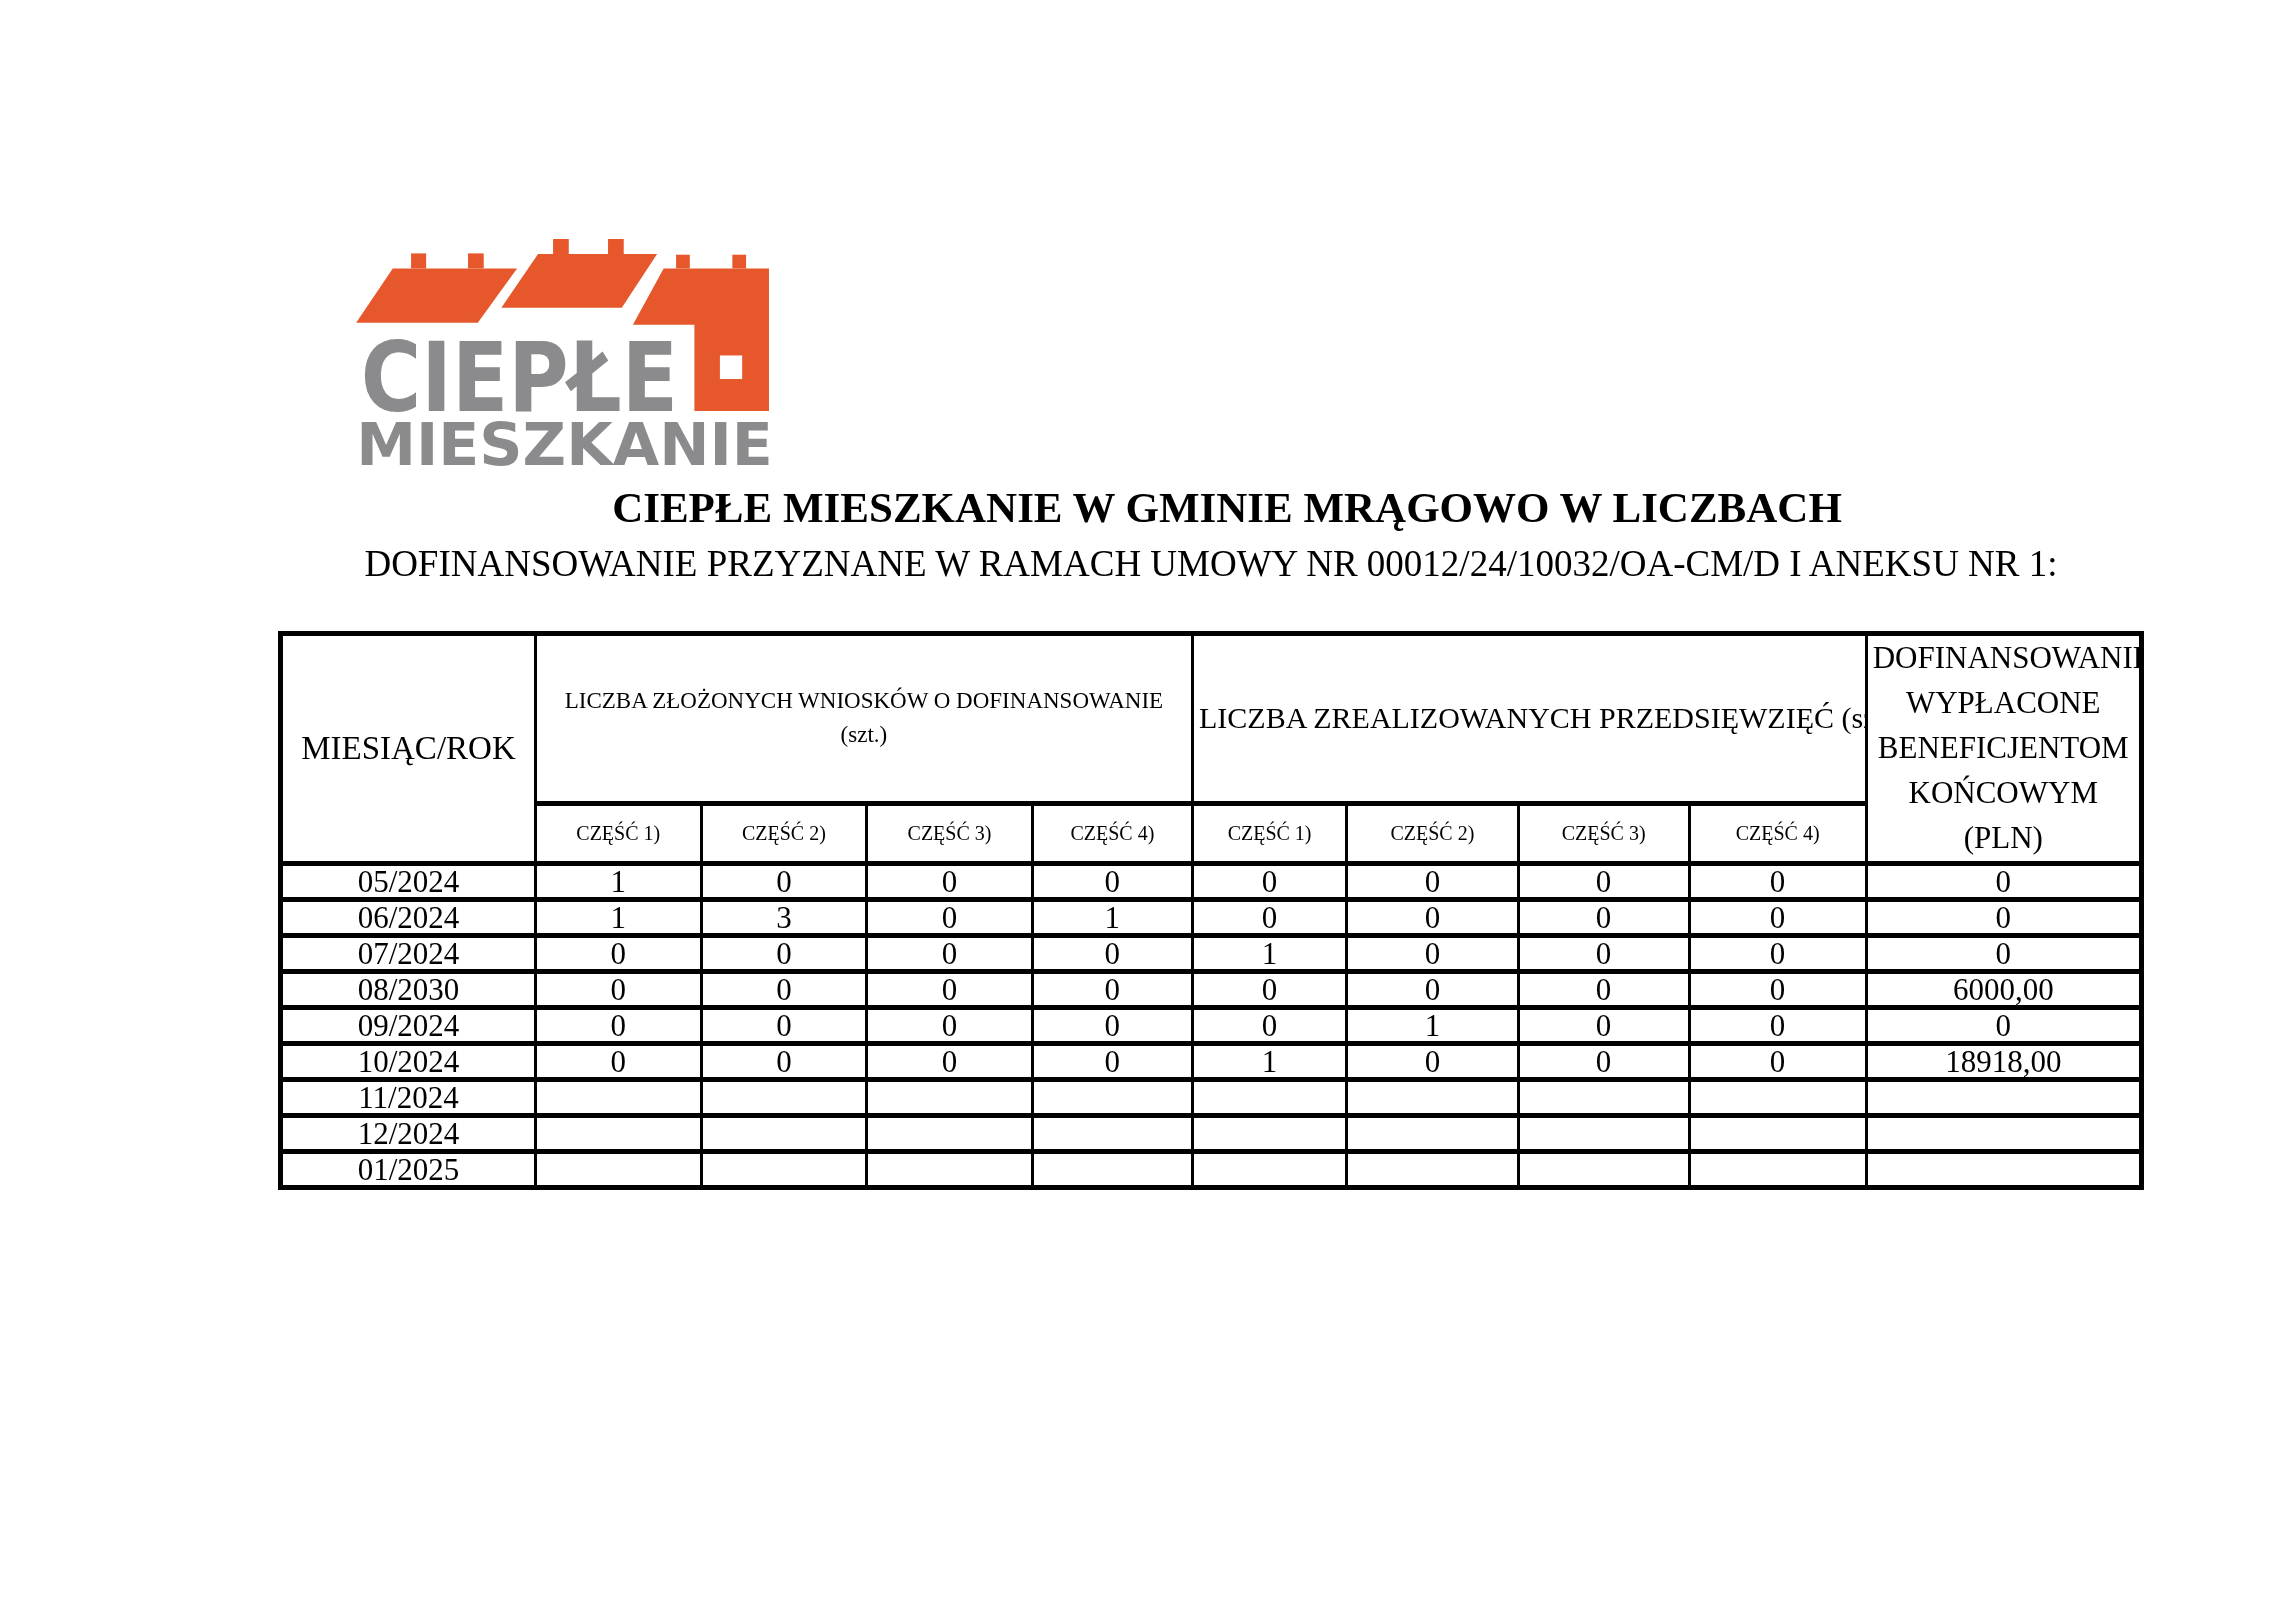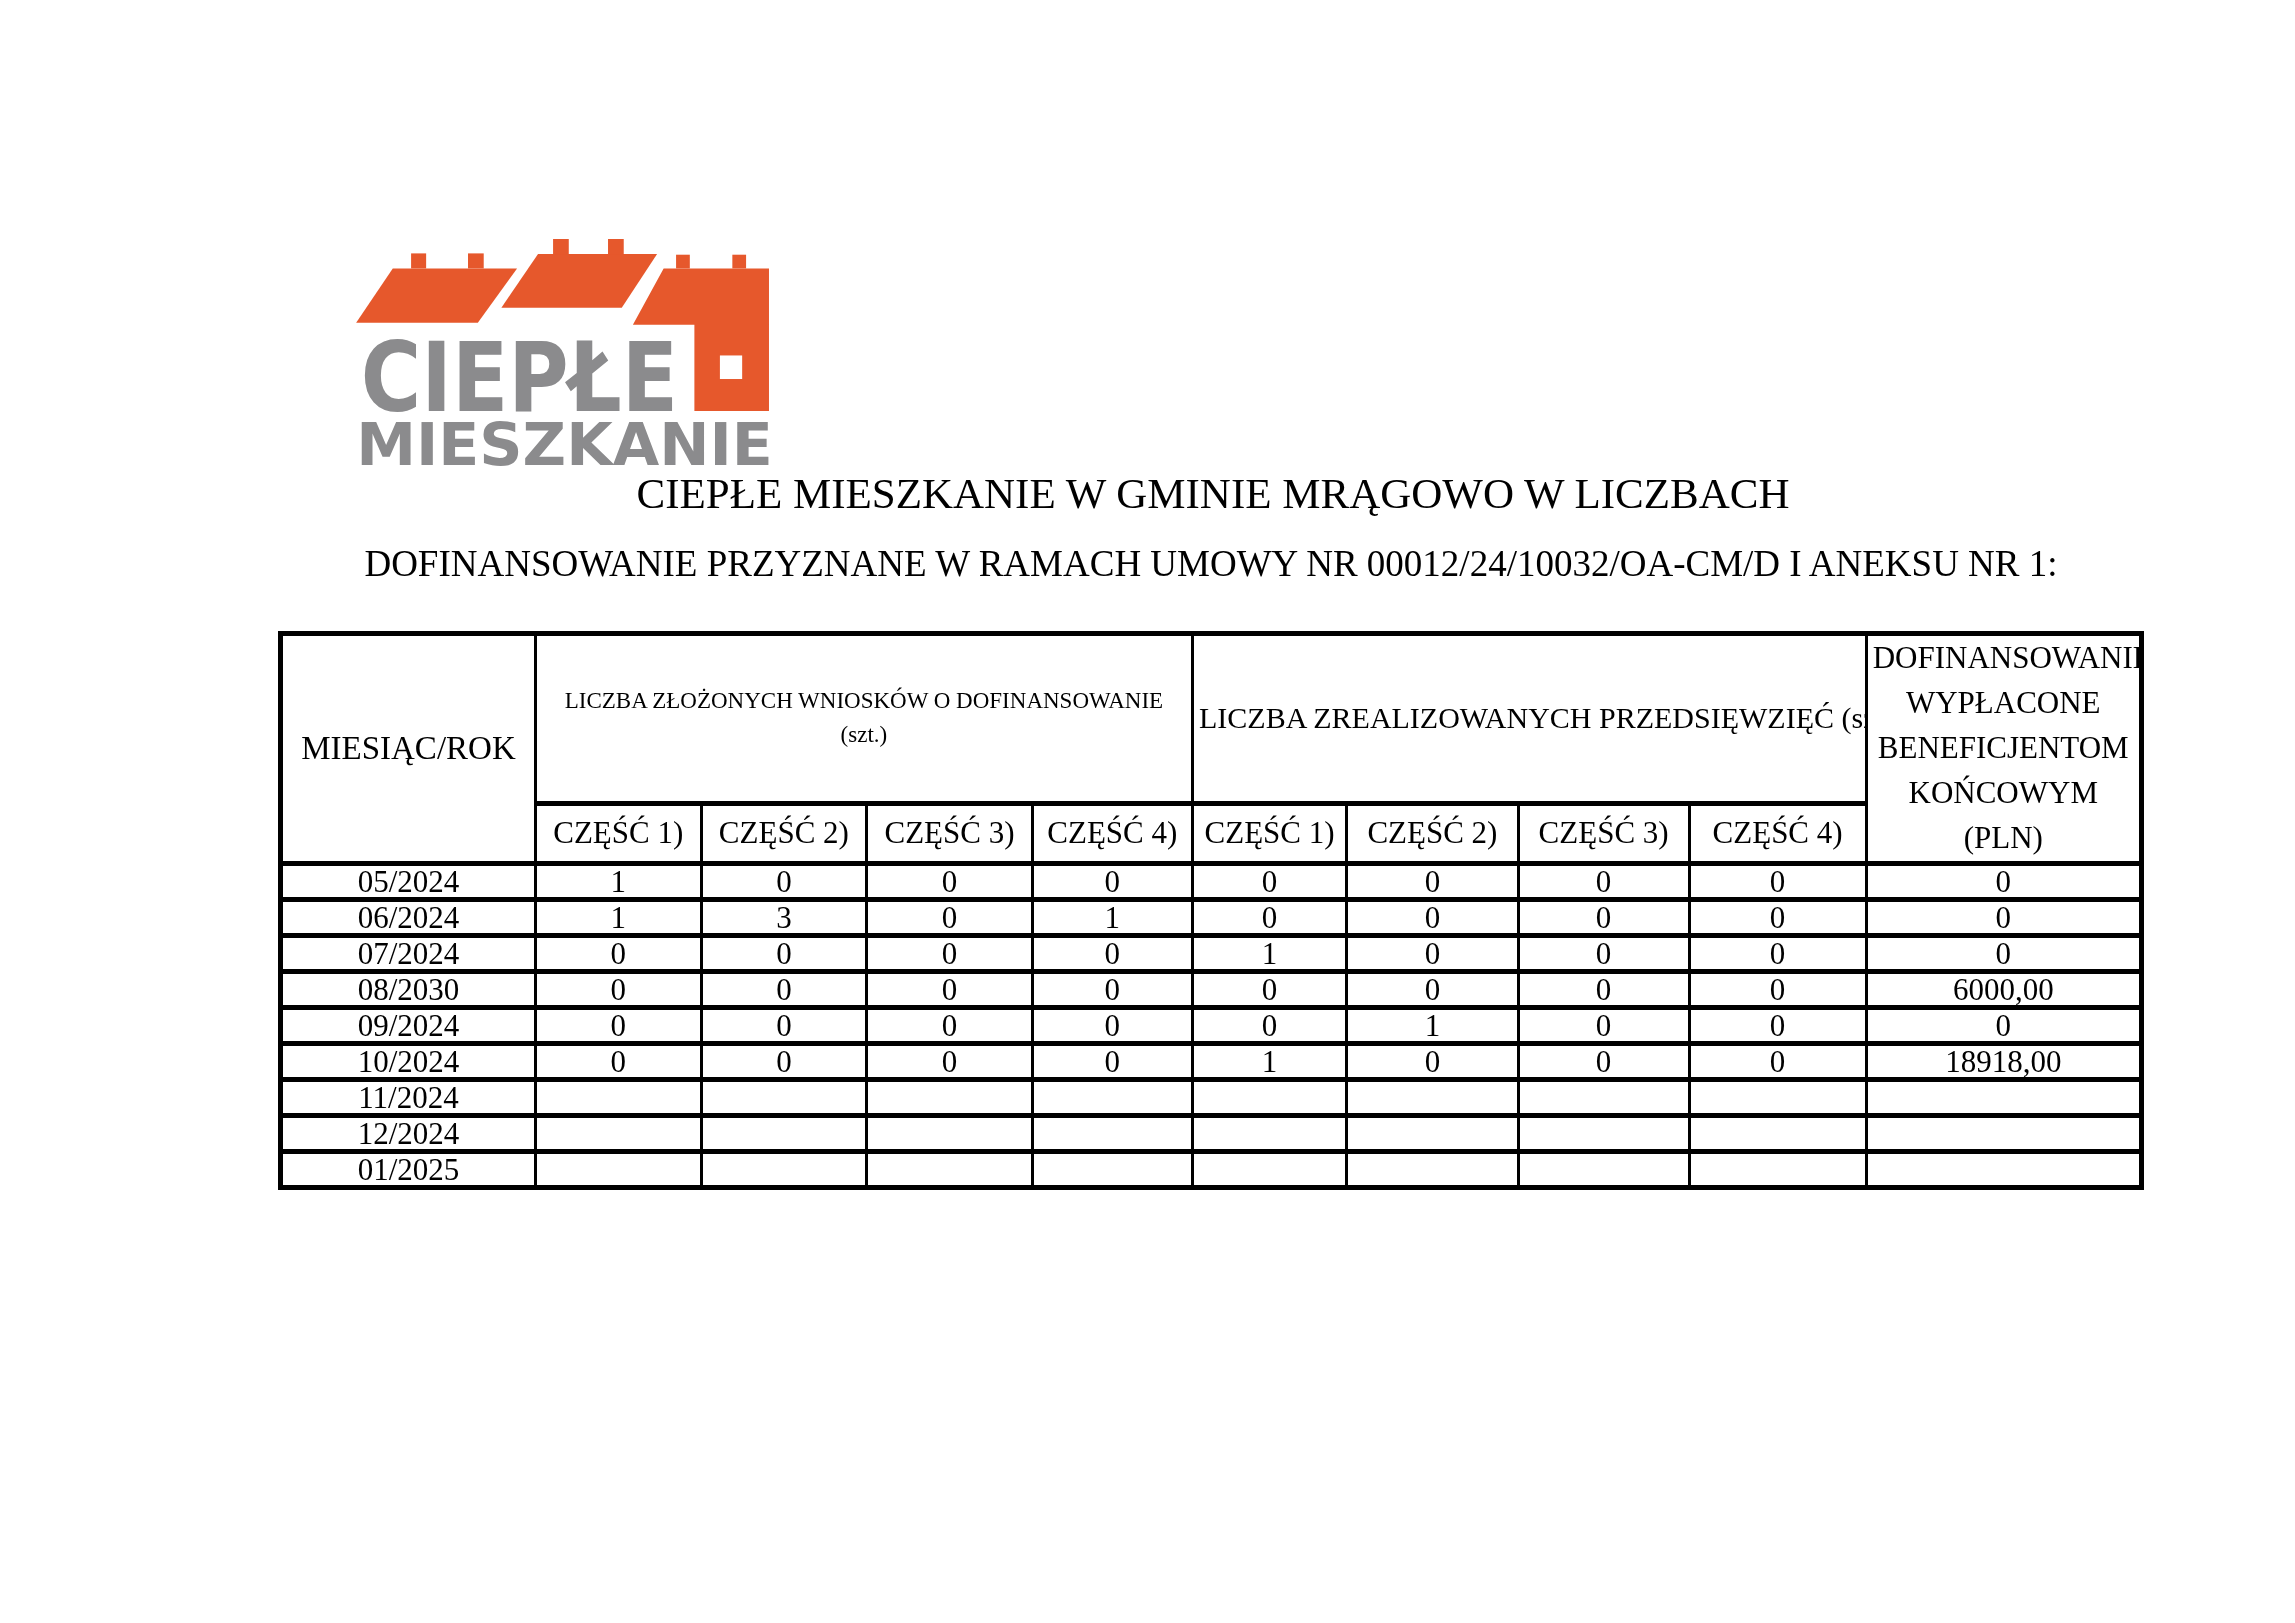--- a/index.html
+++ b/index.html
@@ -10,22 +10,22 @@
     font-family:"Liberation Serif", serif;
     color:#000;
     overflow:hidden;
   }
   
   .logo{position:absolute;left:356px;top:239px;width:419px;height:229px;}
   .logo svg{display:block;width:100%;height:100%;}
   
   .title{
     position:absolute;left:278px;top:466px;width:1866px;
-    margin:2px;text-align:center;
-    font-size:43px;font-weight:normal;line-height:1.2;
+    margin:16px;text-align:center;
+    font-size:43px;font-weight:bold;line-height:1.2;
   }
   .subtitle{
     position:absolute;left:278px;top:542px;width:1866px;
     text-align:center;font-size:37px;line-height:1.18;
   }
   
   table.stats{
     position:absolute;left:278px;top:631px;width:1866px;
     border-collapse:collapse;table-layout:fixed;
     border:5.9px solid #000;
@@ -38,21 +38,21 @@
     font-weight:normal;padding:0 5.2px;
     overflow:hidden;
   }
   tr.hrow1{height:131px;}
   tr.hrow2{height:46px;}
   tr.drow{height:33px;}
   tr.drow td{line-height:1.0;font-size:31px;padding:0 2.6px;}
   th.c-g1{font-size:23px;line-height:1.5;padding:0 26px;}
   th.c-g2{font-size:30px;white-space:nowrap;padding:0 1.3px;}
   th.c-pay{font-size:31px;line-height:1.45;padding:0 11.8px;}
-  tr.hrow2 th{font-size:31px;}
+  tr.hrow2 th{font-size:20px;}
 </style>
 </head>
 <body>
 
 <div class="page" style="--orange: #E6582C; --gray: #8B8B8D; --bg: #FFFFFF;">
 
   <div class="logo">
     <svg viewBox="0 0 640 350" xmlns="http://www.w3.org/2000/svg">
       <g fill="var(--orange,#E6582C)">
 

